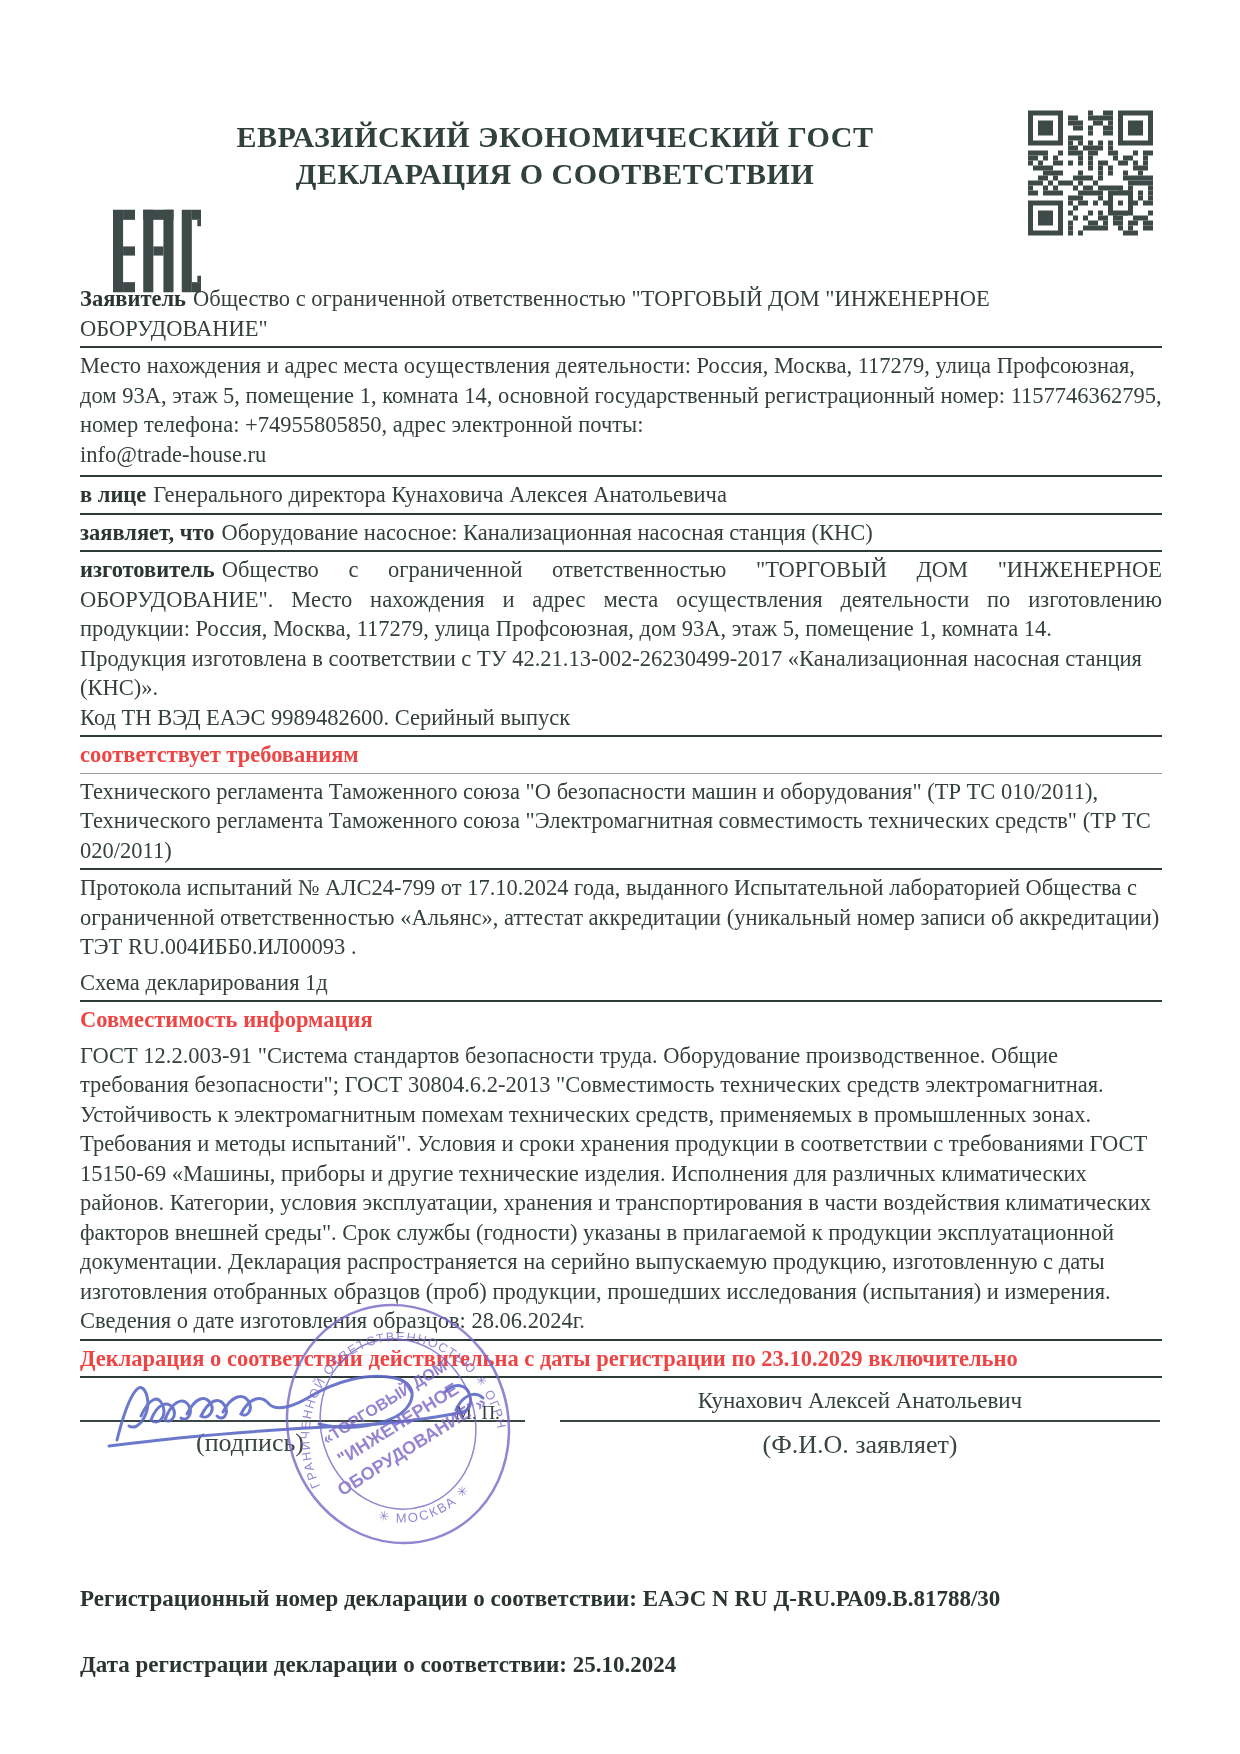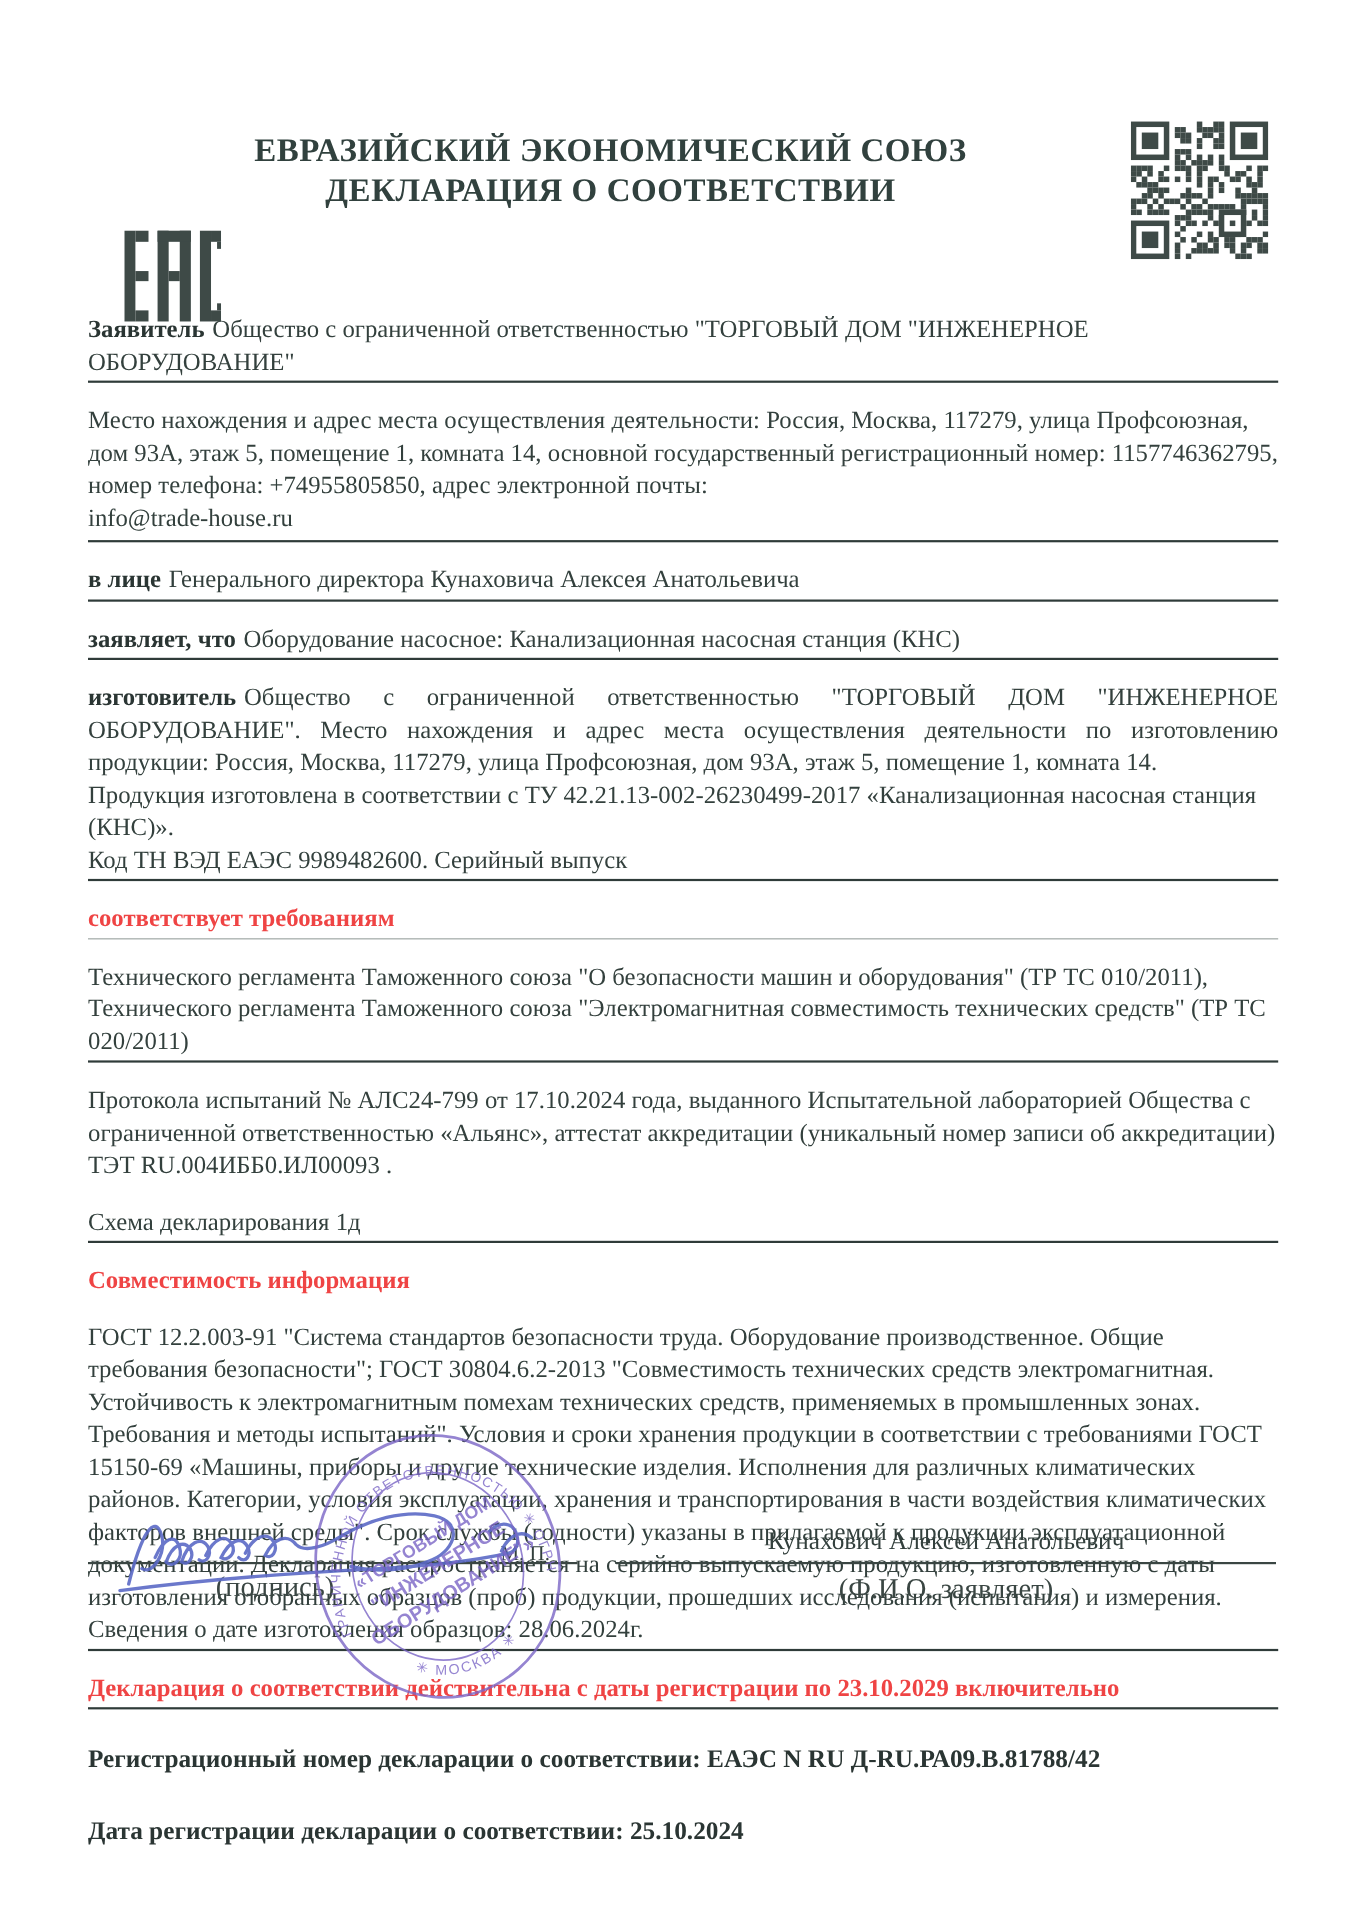--- a/index.html
+++ b/index.html
@@ -5,21 +5,21 @@
   html,body{margin:0;padding:0;background:#e8e8e8;}
   .page{position:relative;width:1240px;height:1754px;margin:0 auto;background:#ffffff;
         font-family:"Liberation Serif","DejaVu Serif",serif;color:#33403d;overflow:hidden;}
   
   .title{position:absolute;left:75px;top:118px;width:960px;text-align:center;
          font-weight:bold;font-size:30px;line-height:37px;color:#31413e;letter-spacing:.5px;}
   .eac-mark{position:absolute;left:113px;top:203px;width:88px;height:96px;}
   .qr{position:absolute;left:1028px;top:106px;width:125px;height:134px;}
   
   .content{position:absolute;left:80px;top:284px;width:1082px;font-size:22.5px;line-height:29.5px;}
-  .sec{border-bottom:2px solid #2f3b39;padding-bottom:3px;margin-bottom:19px;}
+  .sec{border-bottom:2px solid #2f3b39;padding-bottom:3px;margin-bottom:3px;}
   .sec.nl{border-bottom:none;}
   .sec.thin{border-bottom:1.5px solid #97a09d;}
   .para{margin:0;}
   .lbl{font-weight:bold;margin-right:7px;color:#2a3533;}
   .hline{font-weight:bold;color:#ef4444;}
   .just{text-align:justify;}
   .pb6{padding-bottom:6px;}
   
   .sigline{position:absolute;border-top:2px solid #3a4643;}
   .cap{position:absolute;font-size:26px;color:#3a4643;text-align:center;}
@@ -29,21 +29,21 @@
   .stamp{position:absolute;left:272px;top:1292px;width:252px;height:264px;opacity:.8;}
   
   .foot{position:absolute;left:80px;font-weight:bold;font-size:23px;color:#2a3533;}
 </style>
 </head>
 <body>
 
 <div class="page">
 
   <div class="title">
-    <div>ЕВРАЗИЙСКИЙ ЭКОНОМИЧЕСКИЙ СОЮЗ</div>
+    <div>ЕВРАЗИЙСКИЙ ЭКОНОМИЧЕСКИЙ ГОСТ</div>
     <div>ДЕКЛАРАЦИЯ О СООТВЕТСТВИИ</div>
   </div>
 
   <svg class="eac-mark" viewBox="0 0 96 90">
     <g fill="#3e4a47">
       <rect x="0" y="0" width="11" height="90"></rect>
         <rect x="11" y="0" width="13" height="11"></rect>
       <rect x="11" y="40" width="13" height="10"></rect>
         <rect x="11" y="79" width="13" height="11"></rect>
       <rect x="33" y="0" width="11" height="90"></rect>
@@ -380,20 +380,20 @@
       <g transform="rotate(-14 126 132)" font-family="Liberation Sans, sans-serif" font-weight="bold" fill="#7b66c6" text-anchor="middle">
         <text x="126" y="112" font-size="16">«ТОРГОВЫЙ ДОМ</text>
         <text x="126" y="138" font-size="18">"ИНЖЕНЕРНОЕ</text>
         <text x="126" y="164" font-size="18">ОБОРУДОВАНИЕ"»</text>
       </g>
     </g>
   </svg>
 
   <div class="foot" style="top:1586px;">
     <span>Регистрационный номер декларации о соответствии:</span>
-    <span>ЕАЭС N RU Д-RU.РА09.В.81788/42</span>
+    <span>ЕАЭС N RU Д-RU.РА09.В.81788/30</span>
   </div>
   <div class="foot" style="top:1652px;">
     <span>Дата регистрации декларации о соответствии:</span>
     <span>25.10.2024</span>
   </div>
 
 </div>
 
 </body></html>

